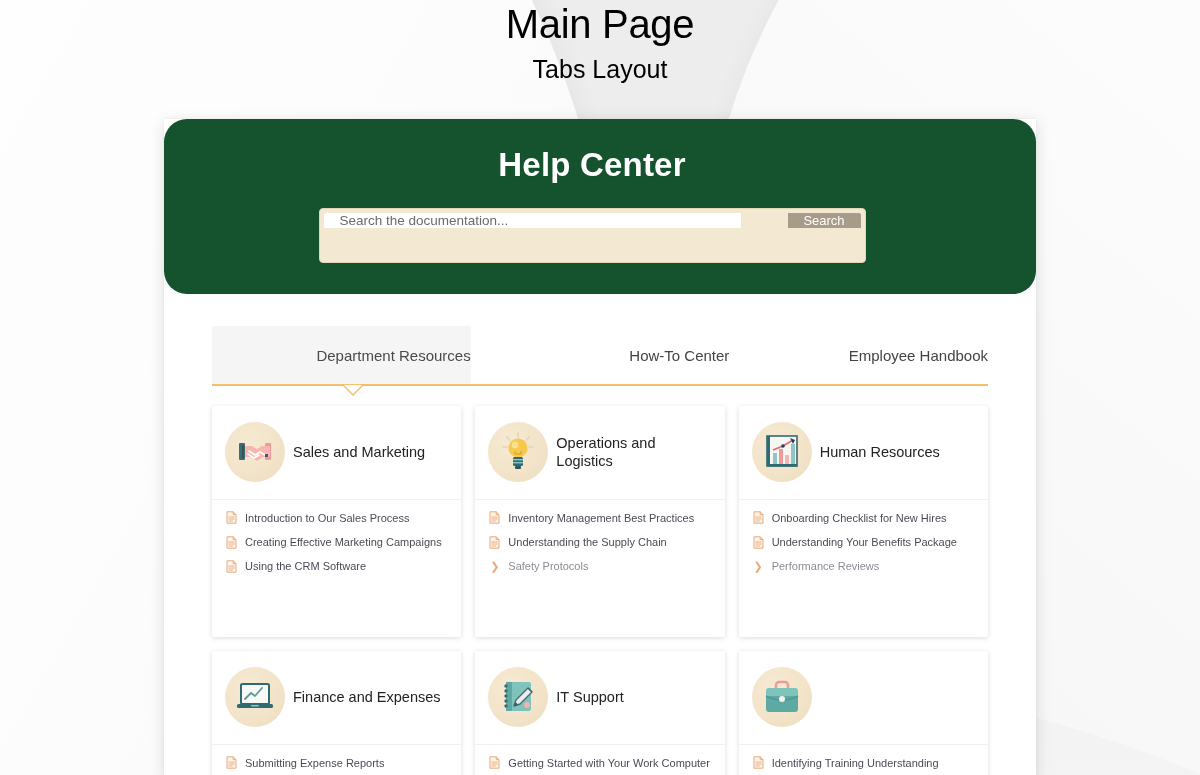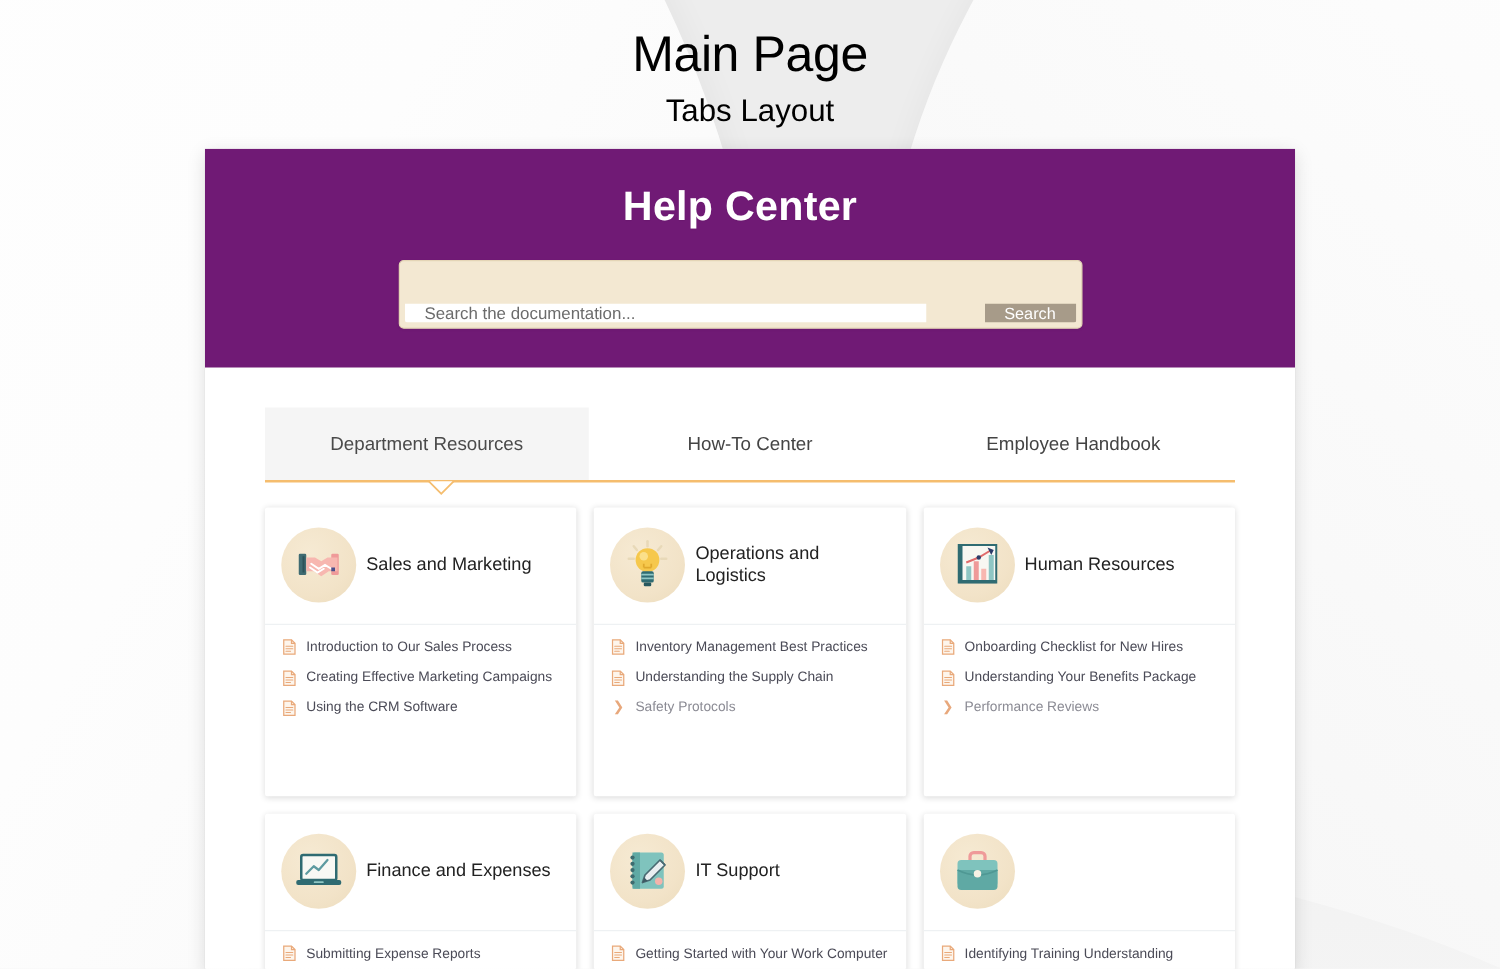--- a/index.html
+++ b/index.html
@@ -48,21 +48,21 @@
     border-radius: 50%;
     background: linear-gradient(0deg, #ffffff 0%, #fafafa 60%, #f2f2f2 100%);
     pointer-events: none;
   }
 
   
   .page-heading {
     position: relative;
     z-index: 3;
     text-align: center;
-    padding-top: 20px;
+    padding-top: 0;
   }
   .page-heading h1 {
     font-size: 40px;
     font-weight: 400;
     color: #000000;
     letter-spacing: -0.3px;
     line-height: 1.22;
   }
   .page-heading h2 {
     font-size: 25px;
@@ -80,23 +80,24 @@
     width: 872px;
     height: 660px;
     background: #ffffff;
     box-shadow: 0 3px 14px rgba(0,0,0,0.13), 0 0 1px rgba(0,0,0,0.1);
     overflow: hidden;
     z-index: 4;
   }
 
   
   #hero {
-    background: #701a75;
+    background: #14532d;
     padding: 26px 16px 31px 0;
     text-align: center;
+    border-radius: 23px;
   }
   #hero-title {
     color: #ffffff;
     font-size: 33px;
     font-weight: bold;
     letter-spacing: 0.2px;
     line-height: 1.2;
     text-shadow: 0 1px 1px rgba(0,0,0,0.05);
   }
 
@@ -104,21 +105,21 @@
     margin: 23px auto 0 auto;
     width: 547px;
     background: #f3e8d2;
     border: 1px solid #e4d5b6;
     border-radius: 4px;
     padding: 4px;
     box-shadow: 0 1px 2px rgba(0,0,0,0.05);
   }
   .search-bar {
     display: flex;
-    align-items: flex-end;
+    align-items: flex-start;
     height: 45px;
     border-radius: 2px;
     overflow: hidden;
     gap: 47px;
   }
   #search-input {
     flex: 1;
     border: none;
     outline: none;
     background: #ffffff;
@@ -140,21 +141,21 @@
 
   
   #tabs-region { padding: 32px 48px 0 48px; }
   #tab-strip {
     display: flex;
     border-bottom: 2px solid #f5bd6e;
     position: relative;
   }
   .tab {
     flex: 1;
-    text-align: center;
+    text-align: right;
     padding: 21px 0 20px 0;
     font-size: 15px;
     color: #444444;
     cursor: pointer;
     background: transparent;
     position: relative;
   }
   .tab.active {
     background: #f5f5f5;
     color: #4a4a4a;

